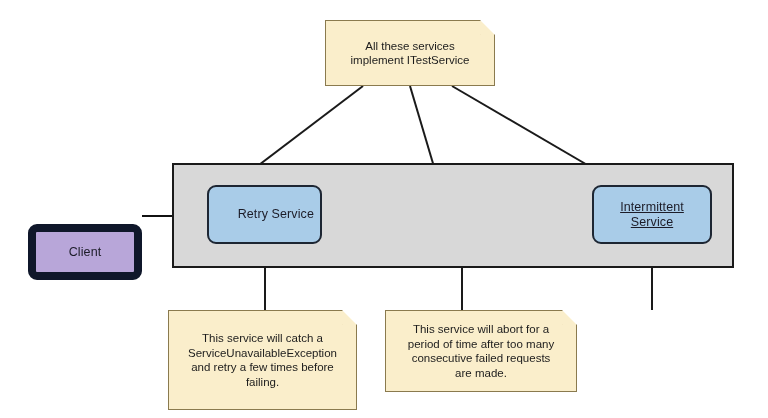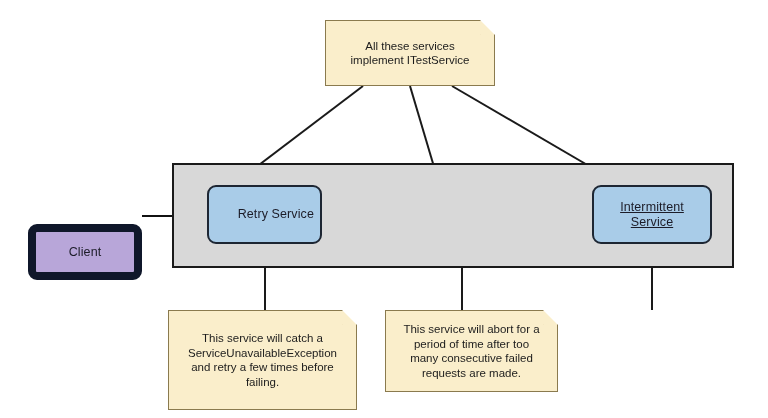--- a/index.html
+++ b/index.html
@@ -110,21 +110,21 @@
     top: -2px;
     width: 21px;
     height: 21px;
     border-bottom: 1.6px solid #8a7a4e;
     transform: rotate(45deg);
     transform-origin: center;
   }
 
   .note-top       { left: 325px; top: 20px;  width: 170px; height: 66px; }
   .note-retry     { left: 168px; top: 310px; width: 189px; height: 100px; }
-  .note-breaker   { left: 385px; top: 310px; width: 173px; height: 82px; }
+  .note-breaker   { left: 385px; top: 310px; width: 192px; height: 82px; }
   .note-intermit  { left: 560px; top: 310px; width: 190px; height: 82px; }
 </style>
 </head>
 <body>
 
 <div id="canvas">
 
   <svg id="edges" viewBox="0 0 768 418" width="768" height="418">
     <defs>
       <marker id="arrowhead" markerWidth="9" markerHeight="8" refX="8.5" refY="4" orient="auto" markerUnits="userSpaceOnUse">

